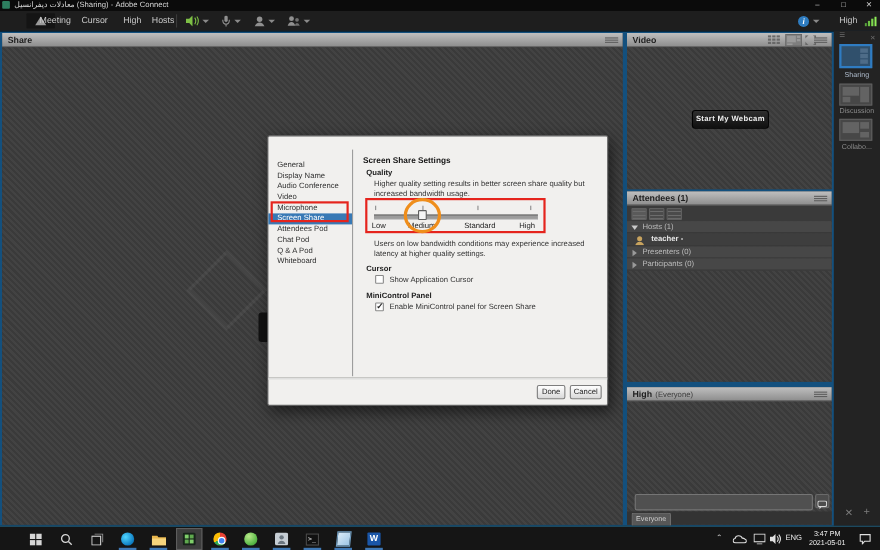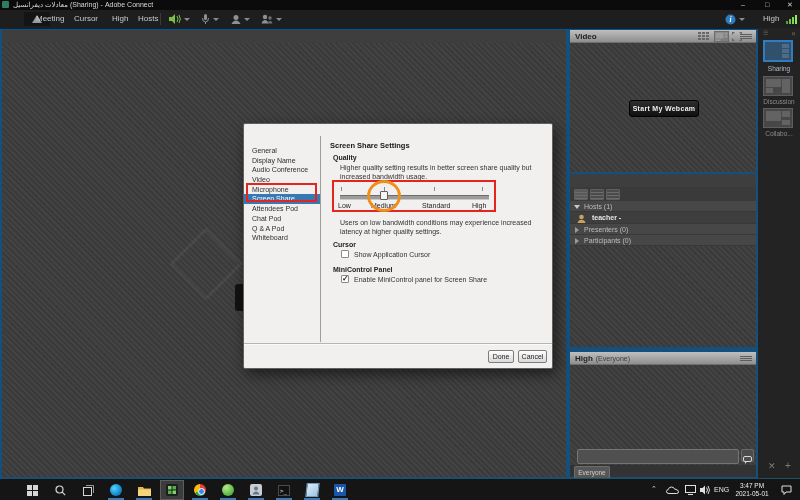--- a/index.html
+++ b/index.html
@@ -149,20 +149,28 @@
     <div class="abs help-label" style="left:763px;">High</div>
     <svg class="abs" style="left:786px;top:5px;" width="11" height="9">
       <rect x="0" y="6" width="2" height="3" fill="#59a33c"></rect>
       <rect x="3" y="4" width="2" height="5" fill="#6cc244"></rect>
       <rect x="6" y="2" width="2" height="7" fill="#7dd84d"></rect>
       <rect x="9" y="0" width="2" height="9" fill="#8fee58"></rect>
     </svg>
   </div>
 
   <div class="abs pod" style="left:2px;top:30px;width:564px;height:447px;">
+    <div class="pod-header">
+      <span>Share</span>
+      <div class="pod-menu">
+          <i></i>
+          <i></i>
+          <i></i>
+        </div>
+    </div>
     <div class="pod-body">
       <div class="abs" style="left:178px;top:195px;width:46px;height:46px;border:3px solid rgba(255,255,255,0.05);transform:rotate(45deg);"></div>
     </div>
   </div>
 
   <div class="abs pod" style="left:570px;top:30px;width:186px;height:142px;">
     <div class="pod-header">
       <span>Video</span>
       <svg class="abs" style="left:128px;top:2px;" width="13" height="9">
         <g fill="#686868">
@@ -197,20 +205,28 @@
           <i></i>
           <i></i>
         </div>
     </div>
     <div class="pod-body">
       <div class="abs" style="left:59px;top:57px;width:68px;height:15px;background:linear-gradient(#2e2e2e,#101010);border:1px solid #000;border-radius:3px;color:#efefef;font-size:7px;font-weight:bold;text-align:center;line-height:15px;letter-spacing:0.3px;">Start My Webcam</div>
     </div>
   </div>
 
   <div class="abs pod" style="left:570px;top:174px;width:186px;height:173px;">
+    <div class="pod-header">
+      <span>Attendees (1)</span>
+      <div class="pod-menu">
+          <i></i>
+          <i></i>
+          <i></i>
+        </div>
+    </div>
     <div class="att-toolbar">
       <div class="att-tool" style="background-color:#5a5a5a;"></div>
       <div class="att-tool"></div>
       <div class="att-tool"></div>
     </div>
     <div class="pod-body" style="top:27px;">
       <div class="att-row" style="top:0px;">
         <span class="tri-down"></span>
         <span>Hosts (1)</span>
       </div>

